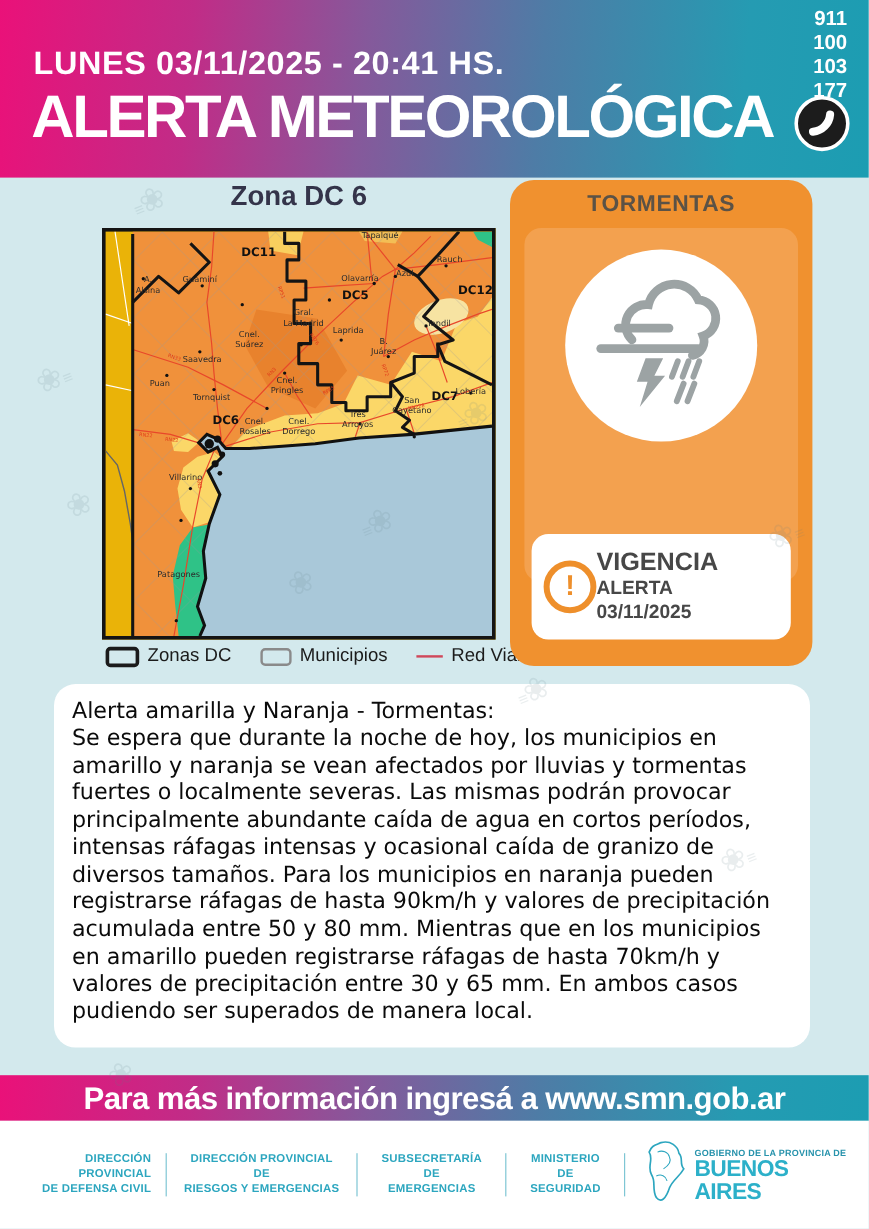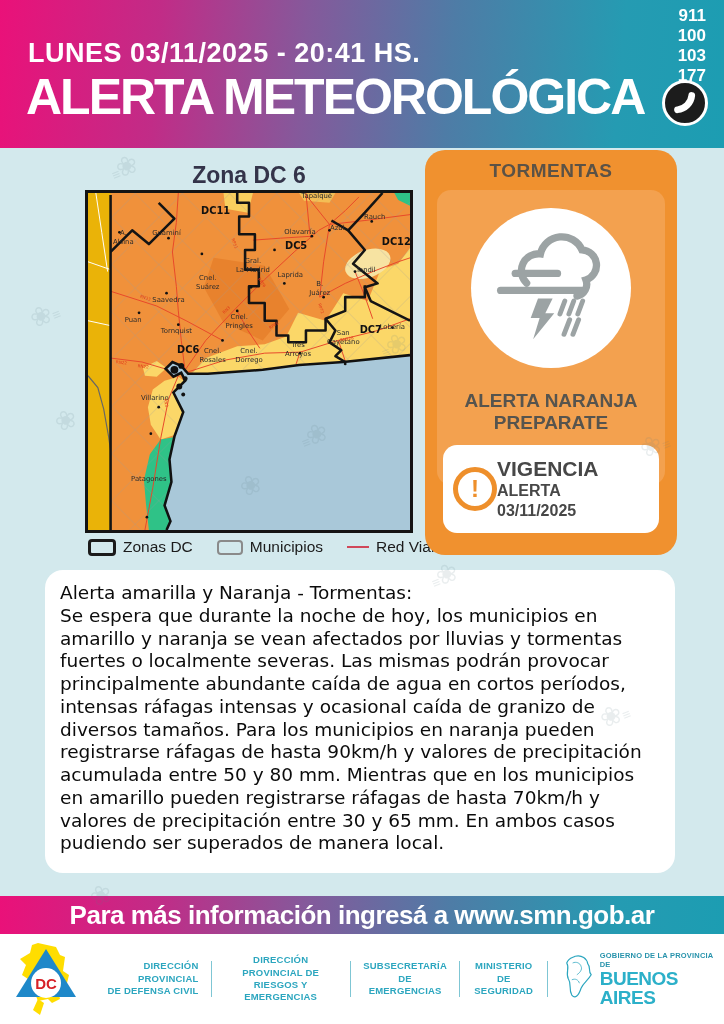--- a/index.html
+++ b/index.html
@@ -8,21 +8,21 @@
   
   .header{position:absolute;left:0;top:0;width:724px;height:148px;
     background:linear-gradient(95deg,#EA1179 0%,#C12C87 22%,#85599B 42%,#4E7CA6 62%,#259BB2 85%,#1C9DB2 100%);}
   .hdr-date{position:absolute;left:28px;top:38px;color:#fff;font-size:27px;font-weight:bold;letter-spacing:.5px;}
   .hdr-title{position:absolute;left:26px;top:68px;color:#fff;font-size:50px;font-weight:bold;letter-spacing:-2px;white-space:nowrap;}
   .hdr-nums{position:absolute;right:18px;top:6px;text-align:right;color:#fff;font-size:17px;font-weight:bold;line-height:1.18;}
   .phone-badge{position:absolute;right:16px;top:80px;width:46px;height:46px;border-radius:50%;
     background:#1c1c1c;border:3px solid #fff;box-sizing:border-box;display:flex;align-items:center;justify-content:center;}
   
   .zone-title{position:absolute;left:85px;top:150px;width:328px;text-align:center;
-    font-size:23px;font-weight:bold;color:#34344A;margin-top:12px;}
+    font-size:23px;font-weight:bold;color:#34344A;}
   .map-box{position:absolute;left:85px;top:190px;width:328px;height:343px;border:3px solid #141414;
     box-sizing:border-box;background:#eab308;}
   .map-box svg{display:block;width:100%;height:100%;}
   .legend{position:absolute;left:88px;top:538px;width:340px;display:flex;align-items:center;gap:24px;
     font-size:15.5px;color:#1b1b1b;}
   .legend .item{display:flex;align-items:center;gap:7px;white-space:nowrap;}
   .lg-zone{width:22px;height:11px;border:3px solid #1b1b1b;border-radius:4px;}
   .lg-muni{width:22px;height:11px;border:2.5px solid #8a8a8a;border-radius:4px;}
   .lg-road{width:22px;height:0;border-top:2px solid #D0485A;}
   .lg-dot{width:6px;height:6px;border-radius:50%;background:#111;}
@@ -272,24 +272,20 @@
         <polygon points="64,93 82,93 73,111 84,111 58,143 66,117 55,117" fill="#9CA3A4"></polygon>
         <g stroke="#9CA3A4" stroke-width="6" stroke-linecap="round">
           <line x1="97" y1="96" x2="91" y2="112"></line>
           <line x1="108" y1="96" x2="102" y2="112"></line>
           <line x1="119" y1="96" x2="113" y2="112"></line>
           <line x1="103" y1="119" x2="96" y2="137"></line>
           <line x1="114" y1="119" x2="107" y2="137"></line>
         </g>
       </svg>
     </div>
-    <div class="alert-level">
-      <div>ALERTA NARANJA</div>
-      <div>PREPARATE</div>
-    </div>
   </div>
   <div class="vig-card" style="position:absolute;">
     <div class="vig-icon">!</div>
     <div class="vig-text">
       <div class="vig-title">VIGENCIA</div>
       <div class="vig-day">ALERTA</div>
       <div class="vig-date">03/11/2025</div>
     </div>
   </div>
 </div>
@@ -297,29 +293,20 @@
 <div class="body-card">
   <div>Alerta amarilla y Naranja - Tormentas:</div>
   <div>Se espera que durante la noche de hoy, los municipios en amarillo y naranja se vean afectados por lluvias y tormentas fuertes o localmente severas. Las mismas podrán provocar principalmente abundante caída de agua en cortos períodos, intensas ráfagas intensas y ocasional caída de granizo de diversos tamaños. Para los municipios en naranja pueden registrarse ráfagas de hasta 90km/h y valores de precipitación acumulada entre 50 y 80 mm. Mientras que en los municipios en amarillo pueden registrarse ráfagas de hasta 70km/h y valores de precipitación entre 30 y 65 mm. En ambos casos pudiendo ser superados de manera local.</div>
 </div>
 
 <div class="footer-bar">
   <span>Para más información ingresá a www.smn.gob.ar</span>
 </div>
 
 <div class="footer-logos">
-  <div style="position:relative;width:78px;height:76px;flex:0 0 auto;">
-    <svg width="78" height="76" viewBox="0 0 78 76">
-      <path d="M30,2 L48,6 L52,14 L57,16 L55,30 L61,34 L58,46 L50,50 L52,58 L44,62 L40,58 L30,60 L26,50 L18,48 L20,38 L14,34 L18,24 L12,18 L22,12 L24,4 Z" fill="#FFDD00"></path>
-      <path d="M30,58 L36,62 L32,74 L25,69 Z" fill="#FFDD00"></path>
-      <polygon points="38,8 8,56 68,56" fill="#1E88C9"></polygon>
-      <circle cx="38" cy="42" r="15" fill="#fff"></circle>
-      <text x="38" y="48" text-anchor="middle" font-family="Liberation Sans,sans-serif" font-size="15" font-weight="bold" fill="#D62027">DC</text>
-    </svg>
-  </div>
   <div class="org r">
     <div>DIRECCIÓN PROVINCIAL</div>
     <div>DE DEFENSA CIVIL</div>
   </div>
   <div class="sep"></div>
   <div class="org c">
     <div>DIRECCIÓN PROVINCIAL DE</div>
     <div>RIESGOS Y EMERGENCIAS</div>
   </div>
   <div class="sep"></div>

